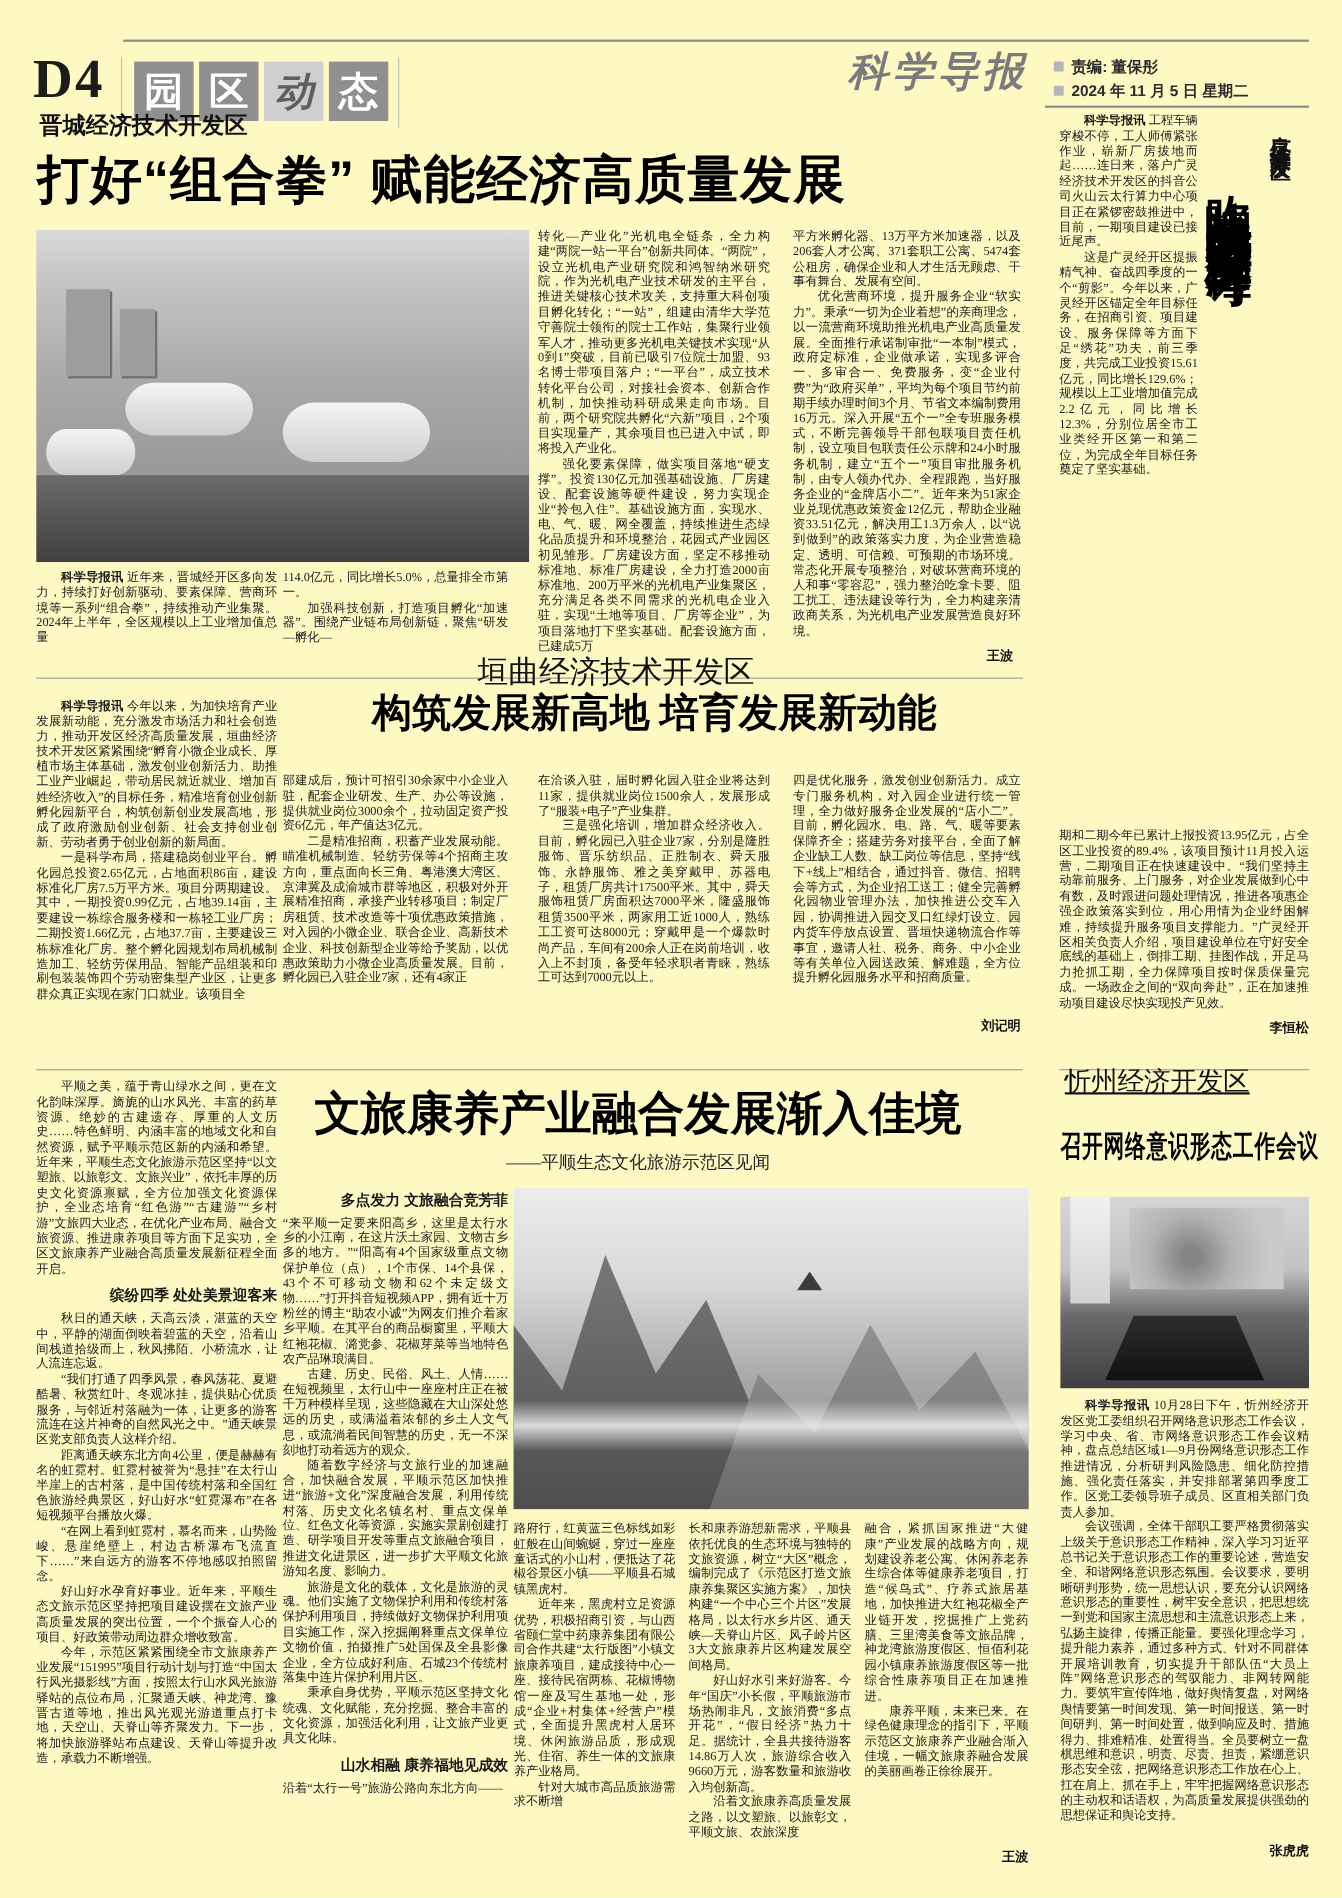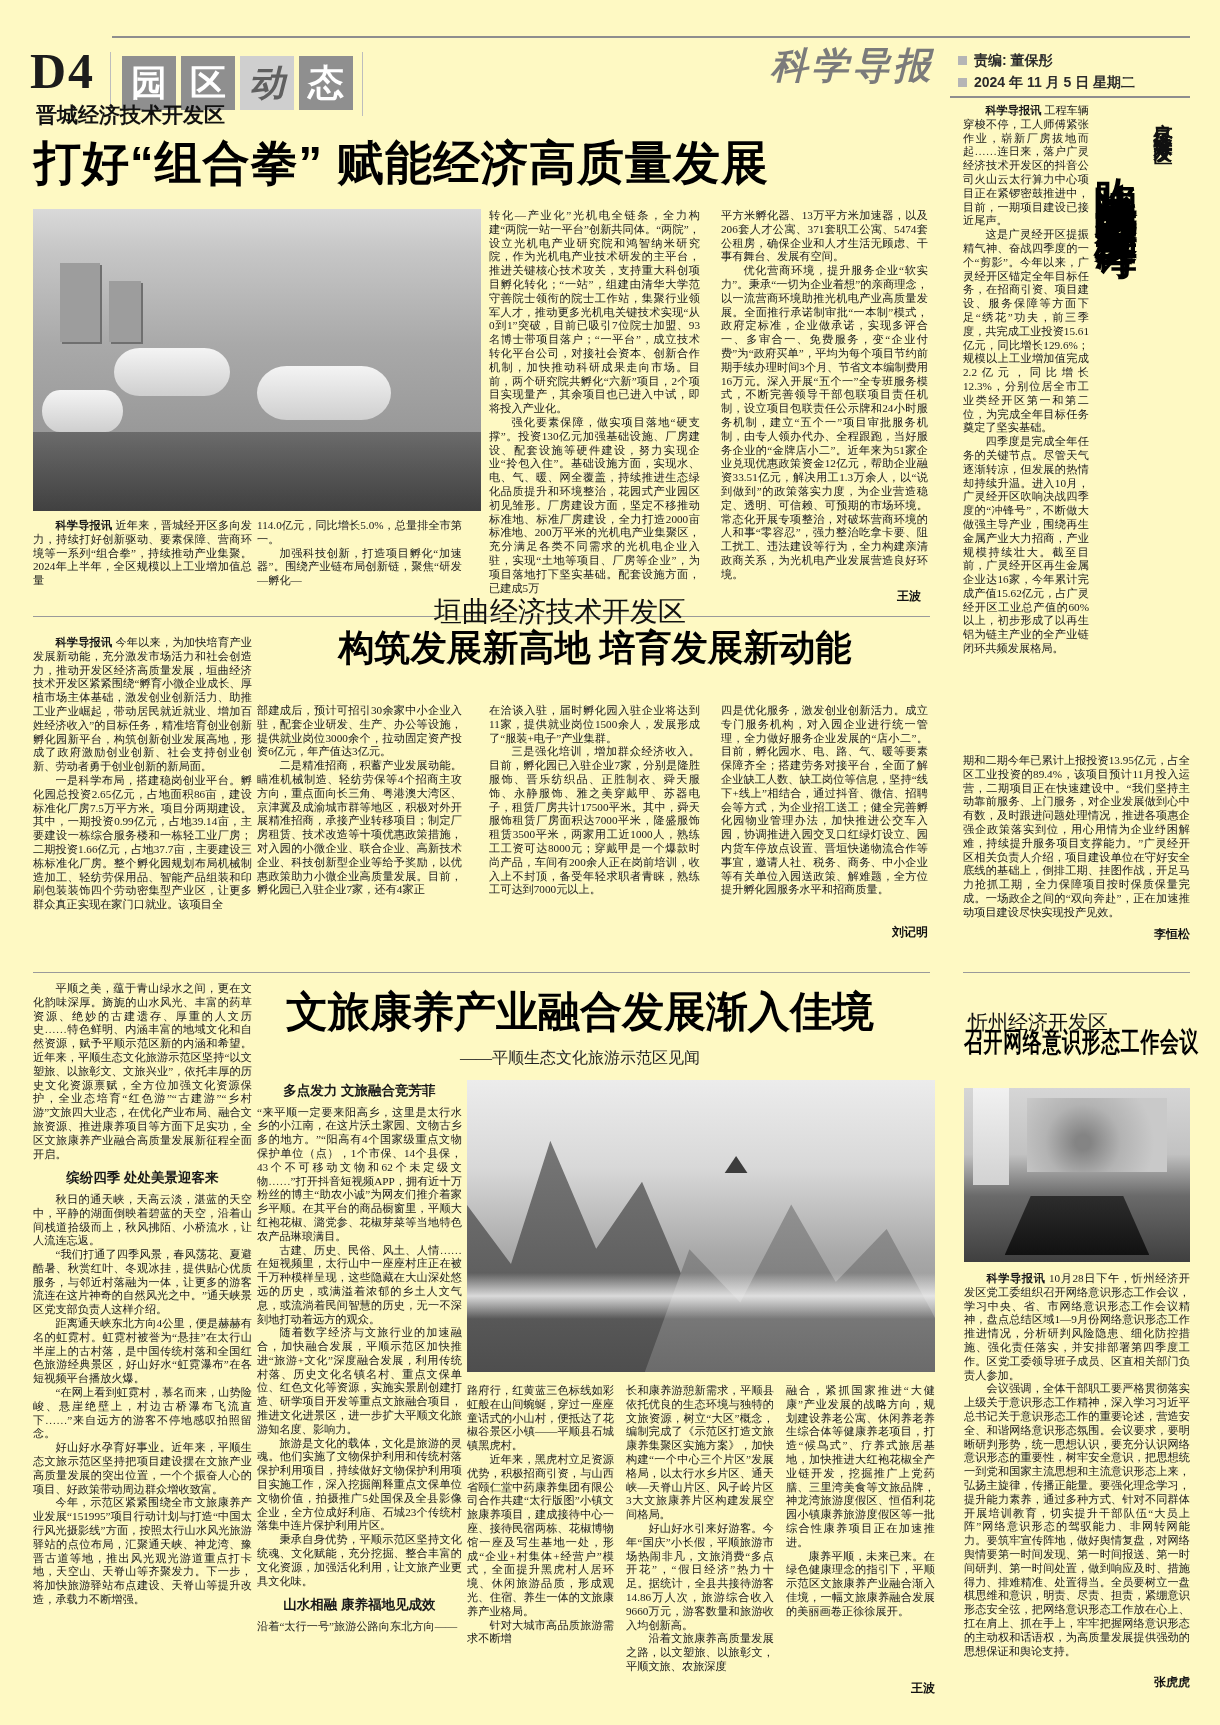--- a/index.html
+++ b/index.html
@@ -24,21 +24,21 @@
   .kicker.light{font-weight:500;font-family:"Liberation Serif",serif;}
   .h-sans{position:absolute;font-family:"Liberation Sans","DejaVu Sans",sans-serif;font-weight:900;color:#000;white-space:nowrap;}
   .h-serif{position:absolute;font-family:"Liberation Serif","DejaVu Serif",serif;font-weight:bold;color:#000;white-space:nowrap;text-align:center;}
   .subtitle{position:absolute;text-align:center;font:16px/1.2 "Liberation Serif",serif;color:#222;}
 
   
   .bodycol{position:absolute;font-size:11.2px;line-height:13.8px;text-align:justify;overflow:hidden;color:#191919;}
   .bodycol p{margin:0;text-indent:2em;}
   .bodycol.cont p:first-child{text-indent:0;}
   .bodycol b{font-family:"Liberation Sans","DejaVu Sans",sans-serif;font-weight:bold;}
-  .subhead{font:bold 13.5px/1.3 "Liberation Sans","DejaVu Sans",sans-serif;text-align:center;text-indent:0 !important;
+  .subhead{font:bold 13.5px/1.3 "Liberation Sans","DejaVu Sans",sans-serif;text-align:right;text-indent:0 !important;
            margin:8px 0 6px 0 !important;}
   .byline{position:absolute;font:bold 12px/1 "Liberation Sans","DejaVu Sans",sans-serif;text-align:right;color:#111;}
 
   
   .vhead{position:absolute;writing-mode:vertical-rl;text-orientation:upright;white-space:nowrap;
          font-family:"Liberation Sans","DejaVu Sans",sans-serif;font-weight:900;font-size:43px;letter-spacing:5px;color:#000;}
   .vkicker{position:absolute;writing-mode:vertical-rl;text-orientation:upright;white-space:nowrap;
          font:600 19px/1 "Liberation Sans","DejaVu Sans",sans-serif;letter-spacing:3px;color:#111;}
 
   
@@ -104,21 +104,20 @@
       <p>平方米孵化器、13万平方米加速器，以及206套人才公寓、371套职工公寓、5474套公租房，确保企业和人才生活无顾虑、干事有舞台、发展有空间。</p>
       <p>优化营商环境，提升服务企业“软实力”。秉承“一切为企业着想”的亲商理念，以一流营商环境助推光机电产业高质量发展。全面推行承诺制审批“一本制”模式，政府定标准，企业做承诺，实现多评合一、多审合一、免费服务，变“企业付费”为“政府买单”，平均为每个项目节约前期手续办理时间3个月、节省文本编制费用16万元。深入开展“五个一”全专班服务模式，不断完善领导干部包联项目责任机制，设立项目包联责任公示牌和24小时服务机制，建立“五个一”项目审批服务机制，由专人领办代办、全程跟跑，当好服务企业的“金牌店小二”。近年来为51家企业兑现优惠政策资金12亿元，帮助企业融资33.51亿元，解决用工1.3万余人，以“说到做到”的政策落实力度，为企业营造稳定、透明、可信赖、可预期的市场环境。常态化开展专项整治，对破坏营商环境的人和事“零容忍”，强力整治吃拿卡要、阻工扰工、违法建设等行为，全力构建亲清政商关系，为光机电产业发展营造良好环境。</p>
     </div>
   <div class="byline" style="left:721px;top:590px;width:200px;">王波</div>
 
   <div class="rule" style="left:33px;top:616px;width:897px;height:1px;background:#9a9a9a;"></div>
 
   <div class="bodycol" style="left:963px;top:104px;width:126px;height:646px;">
       <p><b>科学导报讯</b> 工程车辆穿梭不停，工人师傅紧张作业，崭新厂房拔地而起……连日来，落户广灵经济技术开发区的抖音公司火山云太行算力中心项目正在紧锣密鼓推进中，目前，一期项目建设已接近尾声。</p>
       <p>这是广灵经开区提振精气神、奋战四季度的一个“剪影”。今年以来，广灵经开区锚定全年目标任务，在招商引资、项目建设、服务保障等方面下足“绣花”功夫，前三季度，共完成工业投资15.61亿元，同比增长129.6%；规模以上工业增加值完成2.2亿元，同比增长12.3%，分别位居全市工业类经开区第一和第二位，为完成全年目标任务奠定了坚实基础。</p>
-      <p>四季度是完成全年任务的关键节点。尽管天气逐渐转凉，但发展的热情却持续升温。进入10月，广灵经开区吹响决战四季度的“冲锋号”，不断做大做强主导产业，围绕再生金属产业大力招商，产业规模持续壮大。截至目前，广灵经开区再生金属企业达16家，今年累计完成产值15.62亿元，占广灵经开区工业总产值的60%以上，初步形成了以再生铝为链主产业的全产业链闭环共频发展格局。</p>
     </div>
   <div class="vhead" style="left:1088px;top:144px;height:612px;">吹响决战决胜四季度『冲锋号』</div>
   <div class="vkicker" style="left:1154px;top:108px;height:200px;">广灵经济技术开发区</div>
   <div class="bodycol cont" style="left:963px;top:754px;width:227px;height:172px;">
       <p>期和二期今年已累计上报投资13.95亿元，占全区工业投资的89.4%，该项目预计11月投入运营，二期项目正在快速建设中。“我们坚持主动靠前服务、上门服务，对企业发展做到心中有数，及时跟进问题处理情况，推进各项惠企强企政策落实到位，用心用情为企业纾困解难，持续提升服务项目支撑能力。”广灵经开区相关负责人介绍，项目建设单位在守好安全底线的基础上，倒排工期、挂图作战，开足马力抢抓工期，全力保障项目按时保质保量完成。一场政企之间的“双向奔赴”，正在加速推动项目建设尽快实现投产见效。</p>
     </div>
   <div class="byline" style="left:963px;top:928px;width:227px;">李恒松</div>
 
   <div class="kicker light" style="left:360px;top:598px;width:400px;text-align:center;font-size:28px;">垣曲经济技术开发区</div>
   <div class="h-serif" style="left:250px;top:624px;width:690px;font-size:36px;">构筑发展新高地 培育发展新动能</div>
@@ -191,21 +190,21 @@
       <p>长和康养游憩新需求，平顺县依托优良的生态环境与独特的文旅资源，树立“大区”概念，编制完成了《示范区打造文旅康养集聚区实施方案》，加快构建“一个中心三个片区”发展格局，以太行水乡片区、通天峡—天脊山片区、风子岭片区3大文旅康养片区构建发展空间格局。</p>
       <p>好山好水引来好游客。今年“国庆”小长假，平顺旅游市场热闹非凡，文旅消费“多点开花”，“假日经济”热力十足。据统计，全县共接待游客14.86万人次，旅游综合收入9660万元，游客数量和旅游收入均创新高。</p>
       <p>沿着文旅康养高质量发展之路，以文塑旅、以旅彰文，平顺文旅、农旅深度</p>
     </div>
   <div class="bodycol cont" style="left:786px;top:1384px;width:149px;height:294px;">
       <p>融合，紧抓国家推进“大健康”产业发展的战略方向，规划建设养老公寓、休闲养老养生综合体等健康养老项目，打造“候鸟式”、疗养式旅居基地，加快推进大红袍花椒全产业链开发，挖掘推广上党药膳、三里湾美食等文旅品牌，神龙湾旅游度假区、恒佰利花园小镇康养旅游度假区等一批综合性康养项目正在加速推进。</p>
       <p>康养平顺，未来已来。在绿色健康理念的指引下，平顺示范区文旅康养产业融合渐入佳境，一幅文旅康养融合发展的美丽画卷正徐徐展开。</p>
     </div>
   <div class="byline" style="left:786px;top:1682px;width:149px;">王波</div>
 
-  <div class="kicker light" style="left:968px;top:1012px;font-size:20px;">忻州经济开发区</div>
+  <div class="kicker light" style="left:968px;top:972px;font-size:24px;text-decoration:underline;">忻州经济开发区</div>
   <div class="h-sans" style="left:964px;top:1024px;font-size:27px;transform:scaleX(0.70);transform-origin:left top;letter-spacing:1px;">召开网络意识形态工作会议</div>
   <div class="photo" id="photo3" style="left:964px;top:1088px;width:226px;height:174px;">
     <div class="window"></div>
     <div class="painting"></div>
     <div class="table"></div>
   </div>
   <div class="bodycol" style="left:964px;top:1272px;width:226px;height:400px;">
       <p><b>科学导报讯</b> 10月28日下午，忻州经济开发区党工委组织召开网络意识形态工作会议，学习中央、省、市网络意识形态工作会议精神，盘点总结区域1—9月份网络意识形态工作推进情况，分析研判风险隐患、细化防控措施、强化责任落实，并安排部署第四季度工作。区党工委领导班子成员、区直相关部门负责人参加。</p>
       <p>会议强调，全体干部职工要严格贯彻落实上级关于意识形态工作精神，深入学习习近平总书记关于意识形态工作的重要论述，营造安全、和谐网络意识形态氛围。会议要求，要明晰研判形势，统一思想认识，要充分认识网络意识形态的重要性，树牢安全意识，把思想统一到党和国家主流思想和主流意识形态上来，弘扬主旋律，传播正能量。要强化理念学习，提升能力素养，通过多种方式、针对不同群体开展培训教育，切实提升干部队伍“大员上阵”网络意识形态的驾驭能力、非网转网能力。要筑牢宣传阵地，做好舆情复盘，对网络舆情要第一时间发现、第一时间报送、第一时间研判、第一时间处置，做到响应及时、措施得力、排难精准、处置得当。全员要树立一盘棋思维和意识，明责、尽责、担责，紧绷意识形态安全弦，把网络意识形态工作放在心上、扛在肩上、抓在手上，牢牢把握网络意识形态的主动权和话语权，为高质量发展提供强劲的思想保证和舆论支持。</p>
     </div>

